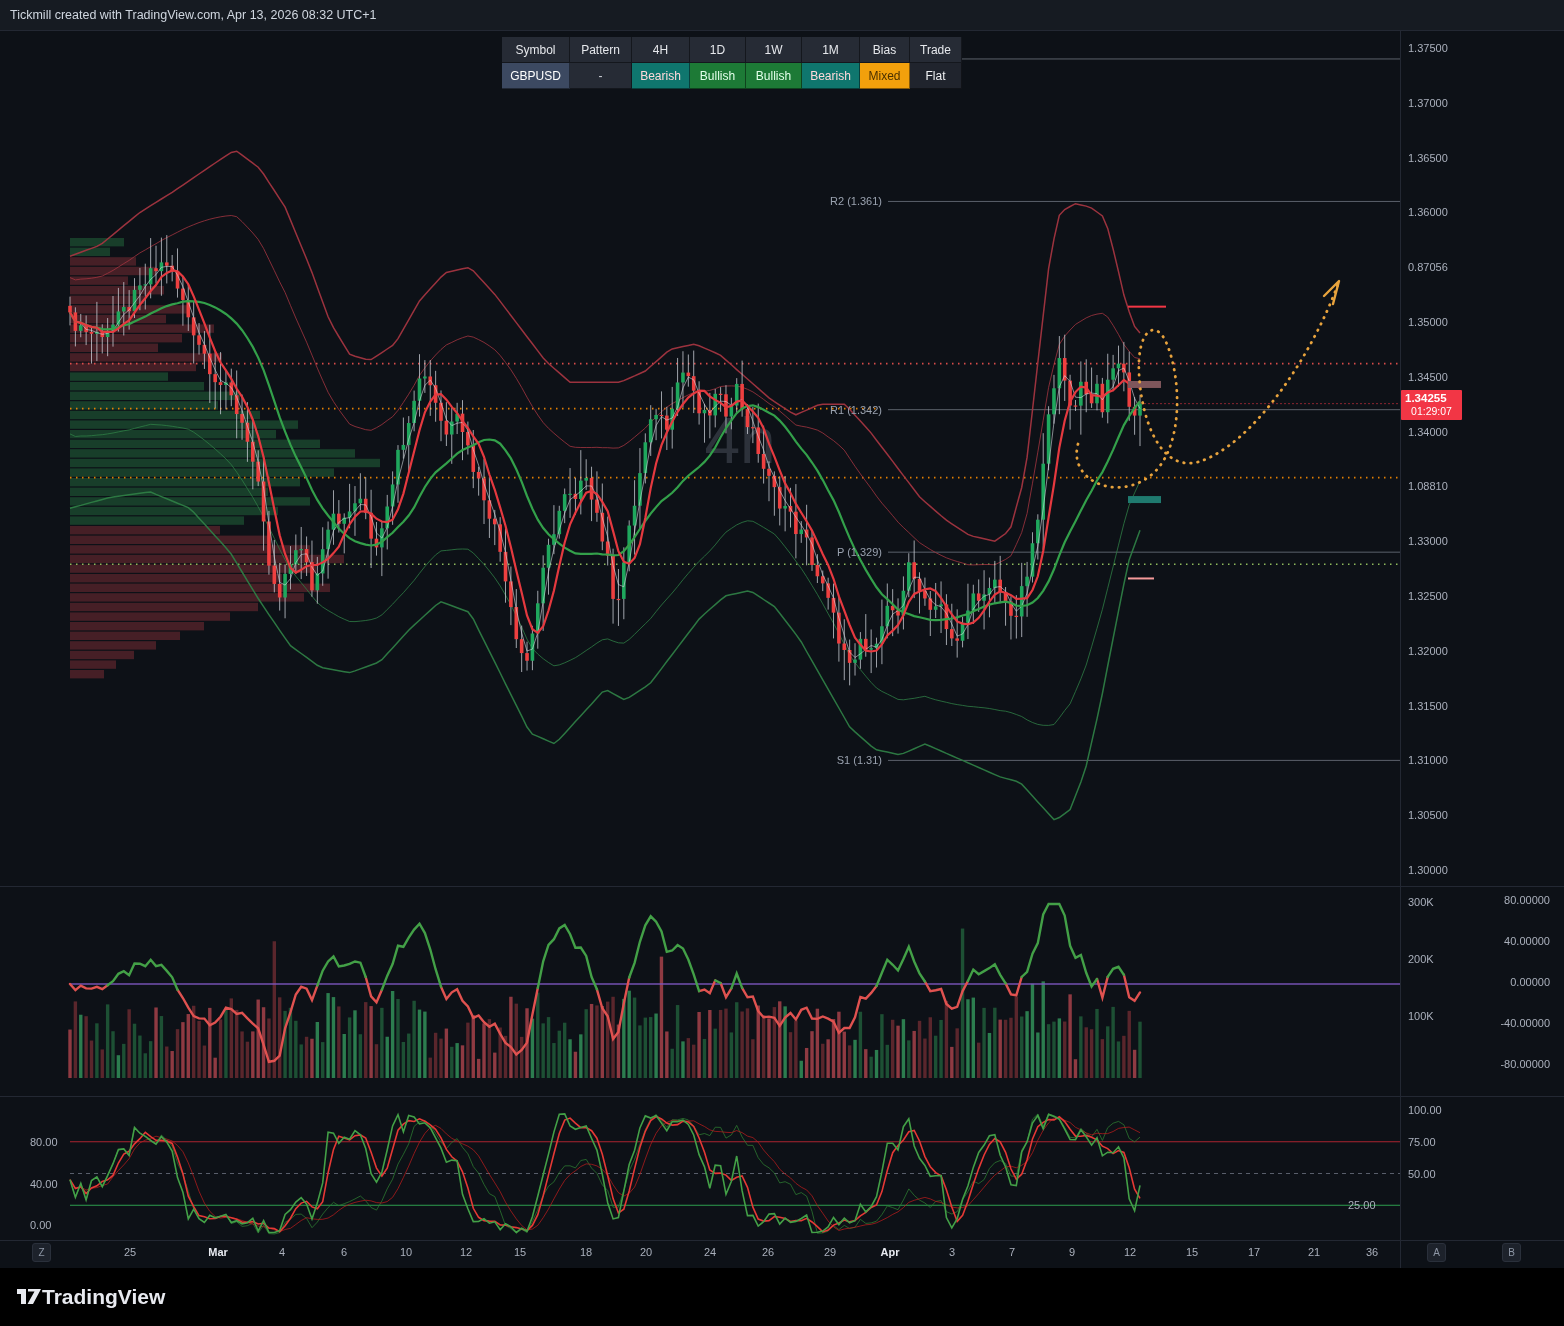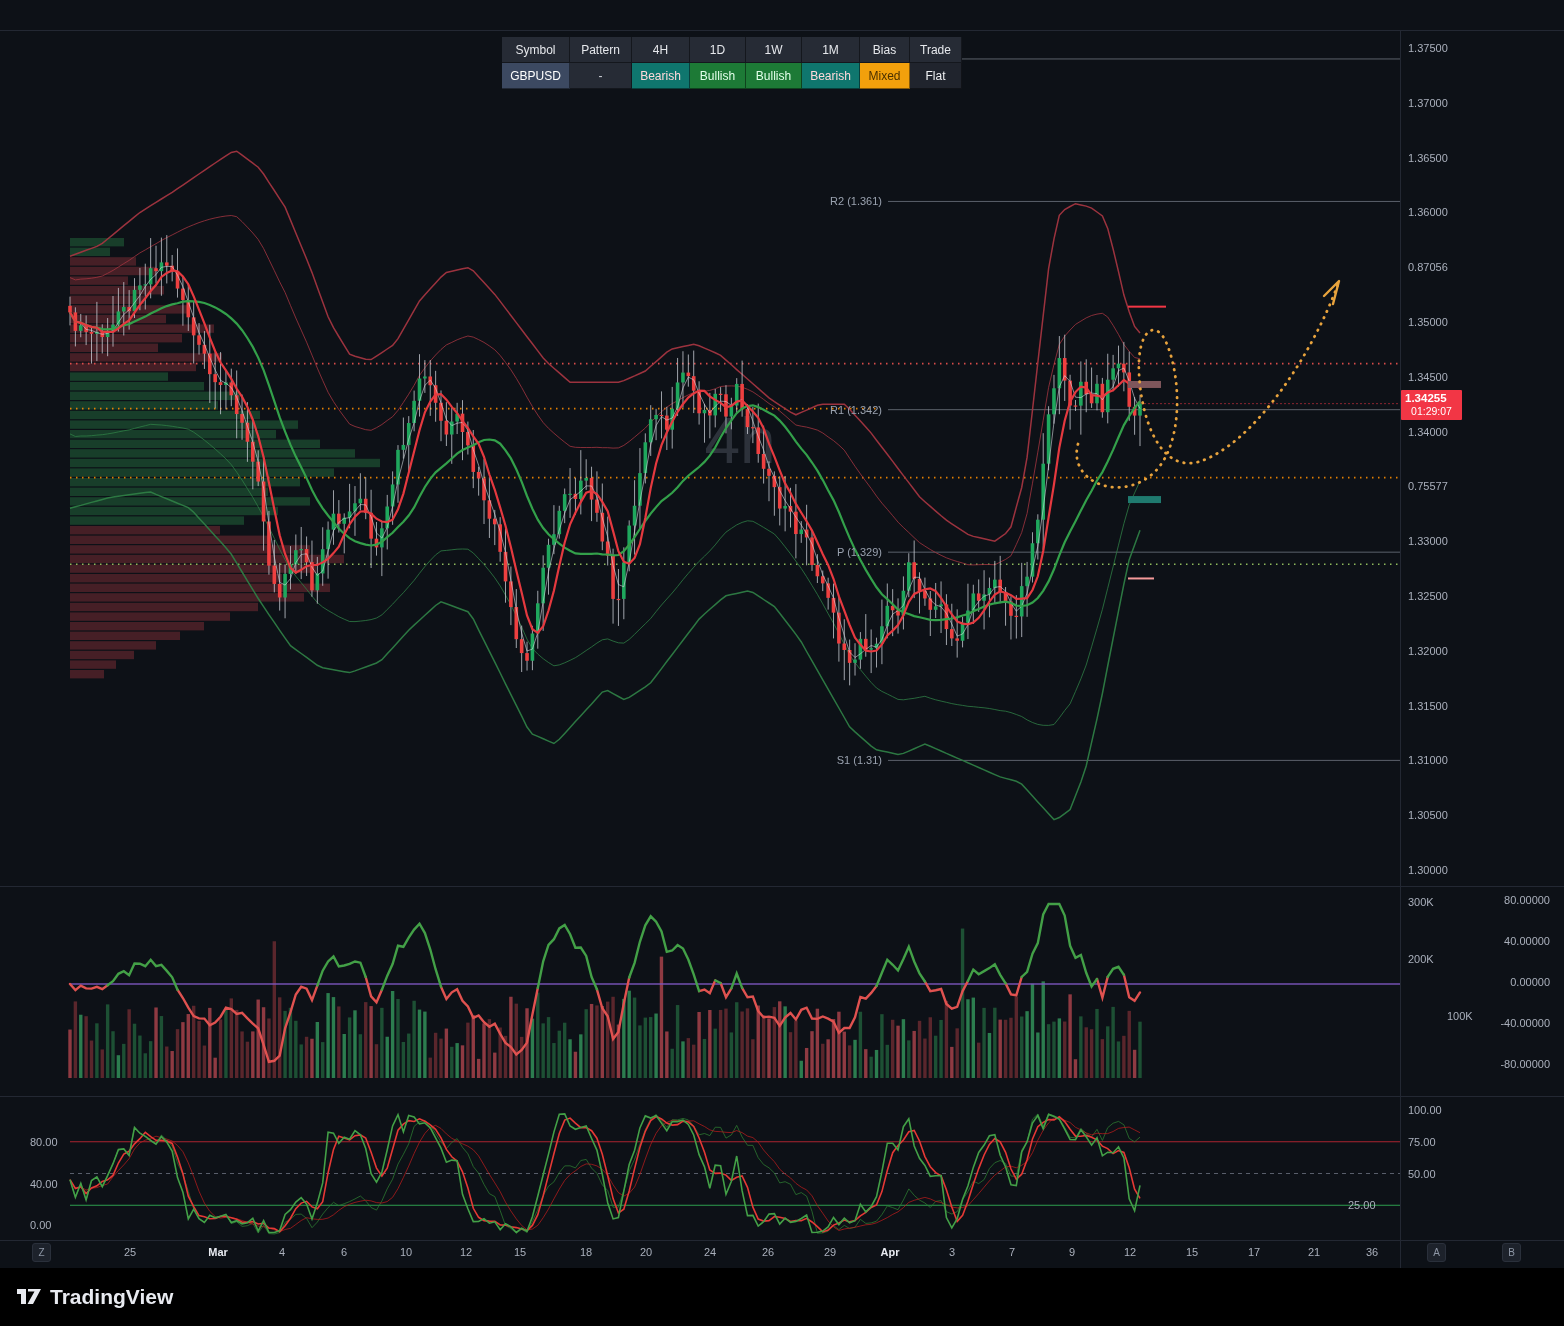--- a/index.html
+++ b/index.html
@@ -28,27 +28,30 @@
   .c-bearish{background:#0f766e;color:#ffd9d9;}
   .c-bullish{background:#1d7a36;color:#e2ffe9;}
   .c-mixed{background:#f2a00c;color:#4a3000;}
   .c-flat{background:#20242d;color:#f0f1f3;}
   .price-badge{position:absolute;left:1401px;top:390px;width:61px;background:#f23645;color:#fff;
                font-size:11.5px;font-weight:700;line-height:13px;padding:2px 4px;box-sizing:border-box;border-radius:1px;}
   .price-badge .cd{font-weight:400;font-size:10.5px;text-align:center;}
   .sep{position:absolute;background:#232833;}
   .bottombar{position:absolute;left:0;top:1268px;width:1564px;height:58px;background:#000;
              display:flex;align-items:center;padding-left:16px;box-sizing:border-box;gap:9px;}
-  .tvlogo{display:flex;align-items:center;gap:8px;color:#e8eaf0;font-size:21px;font-weight:700;}
+  .tvlogo{display:flex;align-items:center;color:#e8eaf0;font-size:21px;font-weight:700;}
 </style>
 </head>
 <body>
 
 <div class="root" id="root">
 
+  <div class="topbar">
+    <span>Tickmill created with TradingView.com, Apr 13, 2026 08:32 UTC+1</span>
+  </div>
 
   <div class="watermark">4h</div>
 
   <svg id="svg" class="canvas" width="1564" height="1326">
       <rect x="70" y="238.0" width="54" height="8.4" fill="#1c4a30" fill-opacity="0.8"></rect>
       <rect x="70" y="247.6" width="40" height="8.4" fill="#1c4a30" fill-opacity="0.8"></rect>
       <rect x="70" y="257.2" width="66" height="8.4" fill="#55232a" fill-opacity="0.8"></rect>
       <rect x="70" y="266.8" width="86" height="8.4" fill="#55232a" fill-opacity="0.8"></rect>
       <rect x="70" y="276.4" width="58" height="8.4" fill="#55232a" fill-opacity="0.8"></rect>
       <rect x="70" y="286.0" width="94" height="8.4" fill="#55232a" fill-opacity="0.8"></rect>
@@ -729,31 +732,31 @@
 
   <div class="labels" id="labels">
       <div class="axis-label" style="left: 1408px; top: 48px;">1.37500</div>
       <div class="axis-label" style="left: 1408px; top: 102.8px;">1.37000</div>
       <div class="axis-label" style="left: 1408px; top: 157.6px;">1.36500</div>
       <div class="axis-label" style="left: 1408px; top: 212.4px;">1.36000</div>
       <div class="axis-label" style="left: 1408px; top: 267.2px;">0.87056</div>
       <div class="axis-label" style="left: 1408px; top: 322px;">1.35000</div>
       <div class="axis-label" style="left: 1408px; top: 376.8px;">1.34500</div>
       <div class="axis-label" style="left: 1408px; top: 431.6px;">1.34000</div>
-      <div class="axis-label" style="left: 1408px; top: 486.4px;">0.75577</div>
+      <div class="axis-label" style="left: 1408px; top: 486.4px;">1.08810</div>
       <div class="axis-label" style="left: 1408px; top: 541.2px;">1.33000</div>
       <div class="axis-label" style="left: 1408px; top: 596px;">1.32500</div>
       <div class="axis-label" style="left: 1408px; top: 650.8px;">1.32000</div>
       <div class="axis-label" style="left: 1408px; top: 705.6px;">1.31500</div>
       <div class="axis-label" style="left: 1408px; top: 760.4px;">1.31000</div>
       <div class="axis-label" style="left: 1408px; top: 815.2px;">1.30500</div>
       <div class="axis-label" style="left: 1408px; top: 870px;">1.30000</div>
       <div class="axis-label" style="left: 1408px; top: 902px;">300K</div>
       <div class="axis-label" style="left: 1408px; top: 959px;">200K</div>
-      <div class="axis-label" style="left: 1408px; top: 1016px; margin-left: 39px;">100K</div>
+      <div class="axis-label" style="left: 1408px; top: 1016px;">100K</div>
       <div class="axis-label" style="left: auto; top: 900px; right: 14px; padding-left: 9px;">80.00000</div>
       <div class="axis-label" style="left: auto; top: 941px; right: 14px;">40.00000</div>
       <div class="axis-label" style="left: auto; top: 982px; right: 14px;">0.00000</div>
       <div class="axis-label" style="left: auto; top: 1023px; right: 14px;">-40.00000</div>
       <div class="axis-label" style="left: auto; top: 1064px; right: 14px;">-80.00000</div>
       <div class="axis-label" style="left: 1408px; top: 1110px;">100.00</div>
       <div class="axis-label" style="left: 1408px; top: 1142px;">75.00</div>
       <div class="axis-label" style="left: 1408px; top: 1174px;">50.00</div>
       <div class="axis-label" style="left: 1348px; top: 1205px;">25.00</div>
       <div class="axis-label" style="left: 30px; top: 1142px;">80.00</div>

